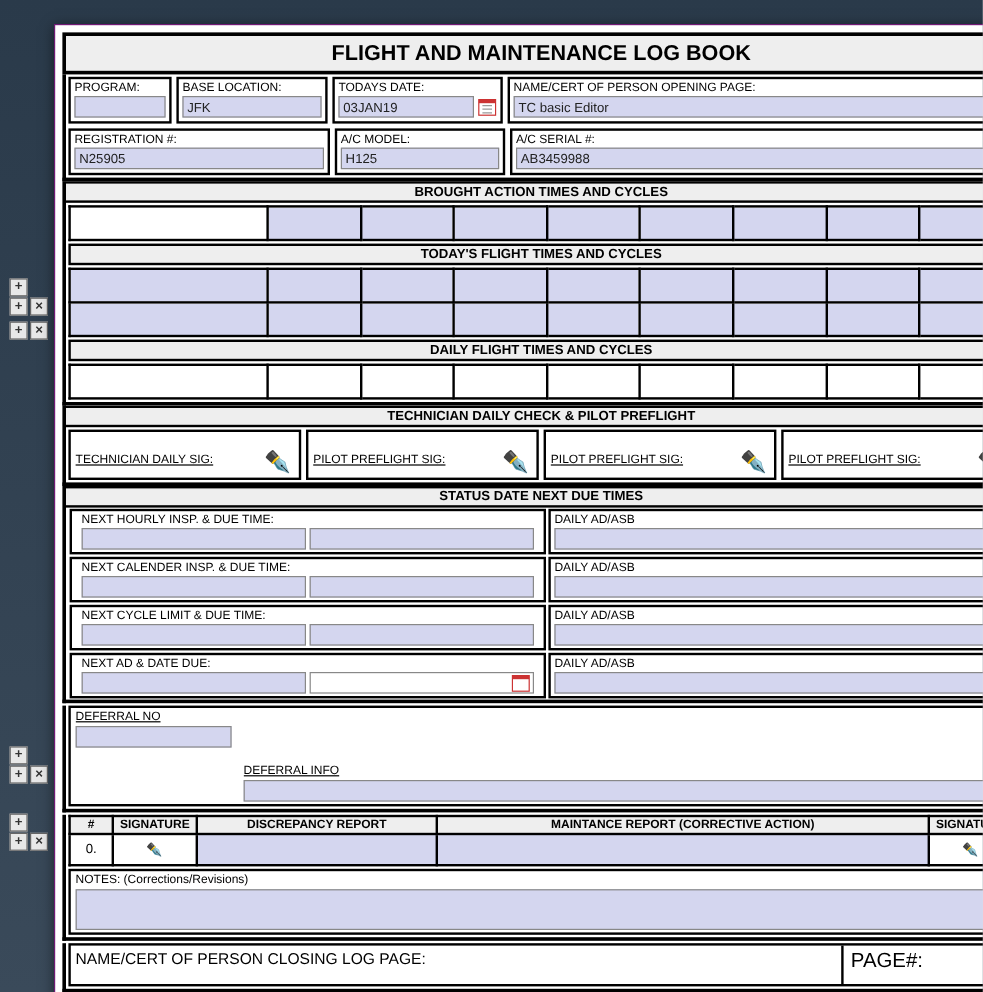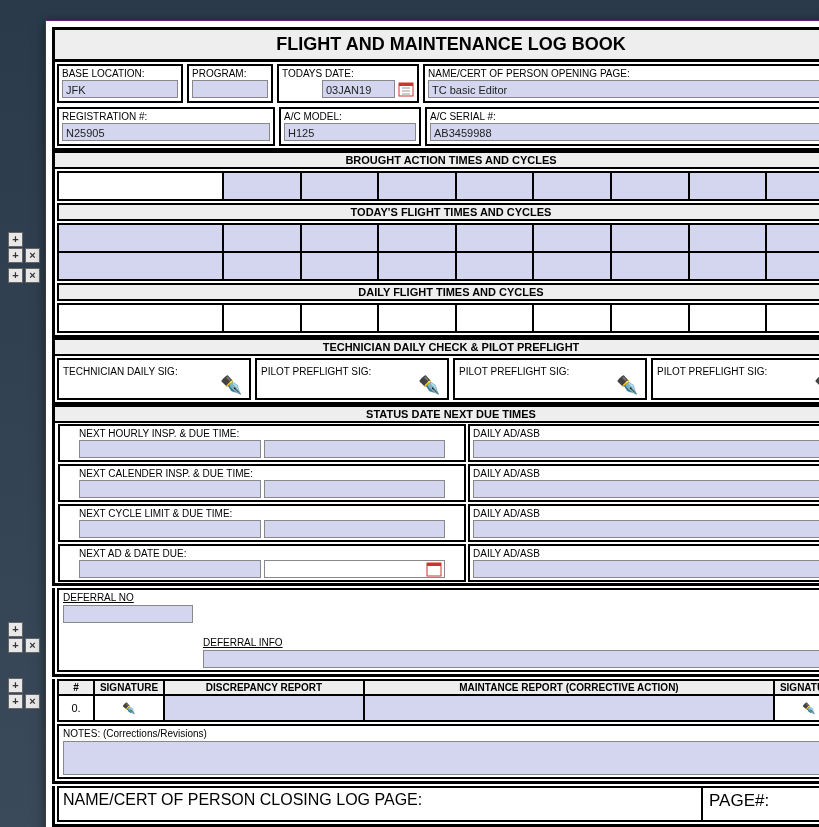--- a/index.html
+++ b/index.html
@@ -73,64 +73,64 @@
     padding: 2px;
     font-size: 10px;
     text-align: center;
     background: #eee;
     height: 20px;
     overflow: hidden;
   }
   table.grid td { background: #d4d6ef; height: 28px; }
   table.grid td.blank { background: #fff; }
   .sig-row { display: flex; }
-  .sig-cell { flex:1; border: 2px solid #000; margin: 2px; padding: 6px 4px; position: relative; height: 42px; }
+  .sig-cell { flex:1; border: 2px solid #000; margin: 2px; padding: 18px 4px; position: relative; height: 42px; text-decoration: underline; }
   .sig-lbl { font-size: 10px; }
   .pen { position:absolute; right:6px; bottom:2px; font-size:18px; }
   .status-row { display:flex; margin: 0 2px; }
-  .status-left { flex: 1; border: 2px solid #000; margin: 1px; padding: 2px 19px; }
+  .status-left { flex: 1; border: 2px solid #000; margin: 1px; padding: 2px 8px; }
   .status-right { flex: 1; border: 2px solid #000; margin: 1px; padding: 2px 3px; }
   .status-inputs { display:flex; gap:3px; margin-top:1px; }
   .status-inputs .inp { flex:1; }
   .cal { width:16px; height:16px; display:inline-block; vertical-align:middle; }
   .cal svg { width:16px; height:16px; }
   .deferral-row { display:flex; border: 2px solid #000; margin:2px; padding: 2px 4px; text-decoration: underline; }
   .def-col1 { width: 140px; }
   .def-col2 { flex:1;margin-top:45px; }
   .def-inp { background:#d4d6ef; border:1px solid #888; height:18px; width: 130px; margin-top:2px;}
   .def-inp2 { background:#d4d6ef; border:1px solid #888; height:18px; width: 100%; margin-top:2px;}
   table.disc { width: calc(100% - 4px); border-collapse: collapse; margin: 2px; table-layout: fixed; }
   table.disc th { border:2px solid #000; background:#eee; font-size:10px; padding:1px; }
   table.disc td { border:2px solid #000; padding:2px; height:26px; text-align:center; font-size:11px; }
   .notes { border:2px solid #000; margin:2px; padding:2px 4px; }
   .notes .inp-big { background:#d4d6ef; border:1px solid #888; height:34px; width:100%; margin-top:2px;}
   .footer { border:2px solid #000; margin:2px; padding:3px 4px; display:flex; height: 36px; position: relative; }
   .footer .divider { position:absolute; right:140px; top:0; bottom:0; border-left: 2px solid #000;}
-  .footer-left { flex:1; font-size:16px; }
+  .footer-left { flex:1; font-size:13px; }
   .footer-right { width:130px; font-size:17px; }
   .side-btn {
     position: absolute;
     left: 8px;
     width: 34px;
     display: flex;
     gap: 2px;
   }
   .sb {
     width: 15px; height: 15px;
     background: #e8e8e8;
     border: 1px solid #666;
     font-size: 11px;
     line-height: 13px;
     text-align: center;
     cursor: pointer;
     font-weight: bold;
     color: #333;
   }
   .date-wrap { display:flex; align-items:center; gap:3px;}
-  .date-wrap .inp { flex:1;margin-left:40px; }
+  .date-wrap .inp { flex:1; }
 </style>
 </head>
 <body>
 
 <div class="side-btn" style="top:232px;">
   <div class="sb">+</div>
 </div>
 <div class="side-btn" style="top:248px;">
   <div class="sb">+</div>
   <div class="sb">×</div>
@@ -152,27 +152,27 @@
 <div class="side-btn" style="top:694px;">
   <div class="sb">+</div>
   <div class="sb">×</div>
 </div>
 
 <div class="page">
   <div class="title">FLIGHT AND MAINTENANCE LOG BOOK</div>
 
   <div class="section">
     <div class="row">
+      <div class="cell" style="flex:0 0 86px">
+        <div class="lbl">PROGRAM:</div>
+        <div class="inp"></div>
+      </div>
       <div class="cell" style="flex:0 0 126px">
         <div class="lbl">BASE LOCATION:</div>
         <div class="inp">JFK</div>
-      </div>
-      <div class="cell" style="flex:0 0 86px">
-        <div class="lbl">PROGRAM:</div>
-        <div class="inp"></div>
       </div>
       <div class="cell" style="flex:0 0 142px">
         <div class="lbl">TODAYS DATE:</div>
         <div class="date-wrap">
           <div class="inp">03JAN19</div>
           <span class="cal"><svg viewBox="0 0 16 16">
                 <rect x="1" y="2" width="14" height="13" fill="#fff" stroke="#c33"></rect>
                 <rect x="1" y="2" width="14" height="3" fill="#c33"></rect>
                 <line x1="4" y1="7" x2="12" y2="7" stroke="#999"></line>
                 <line x1="4" y1="10" x2="12" y2="10" stroke="#999"></line>

